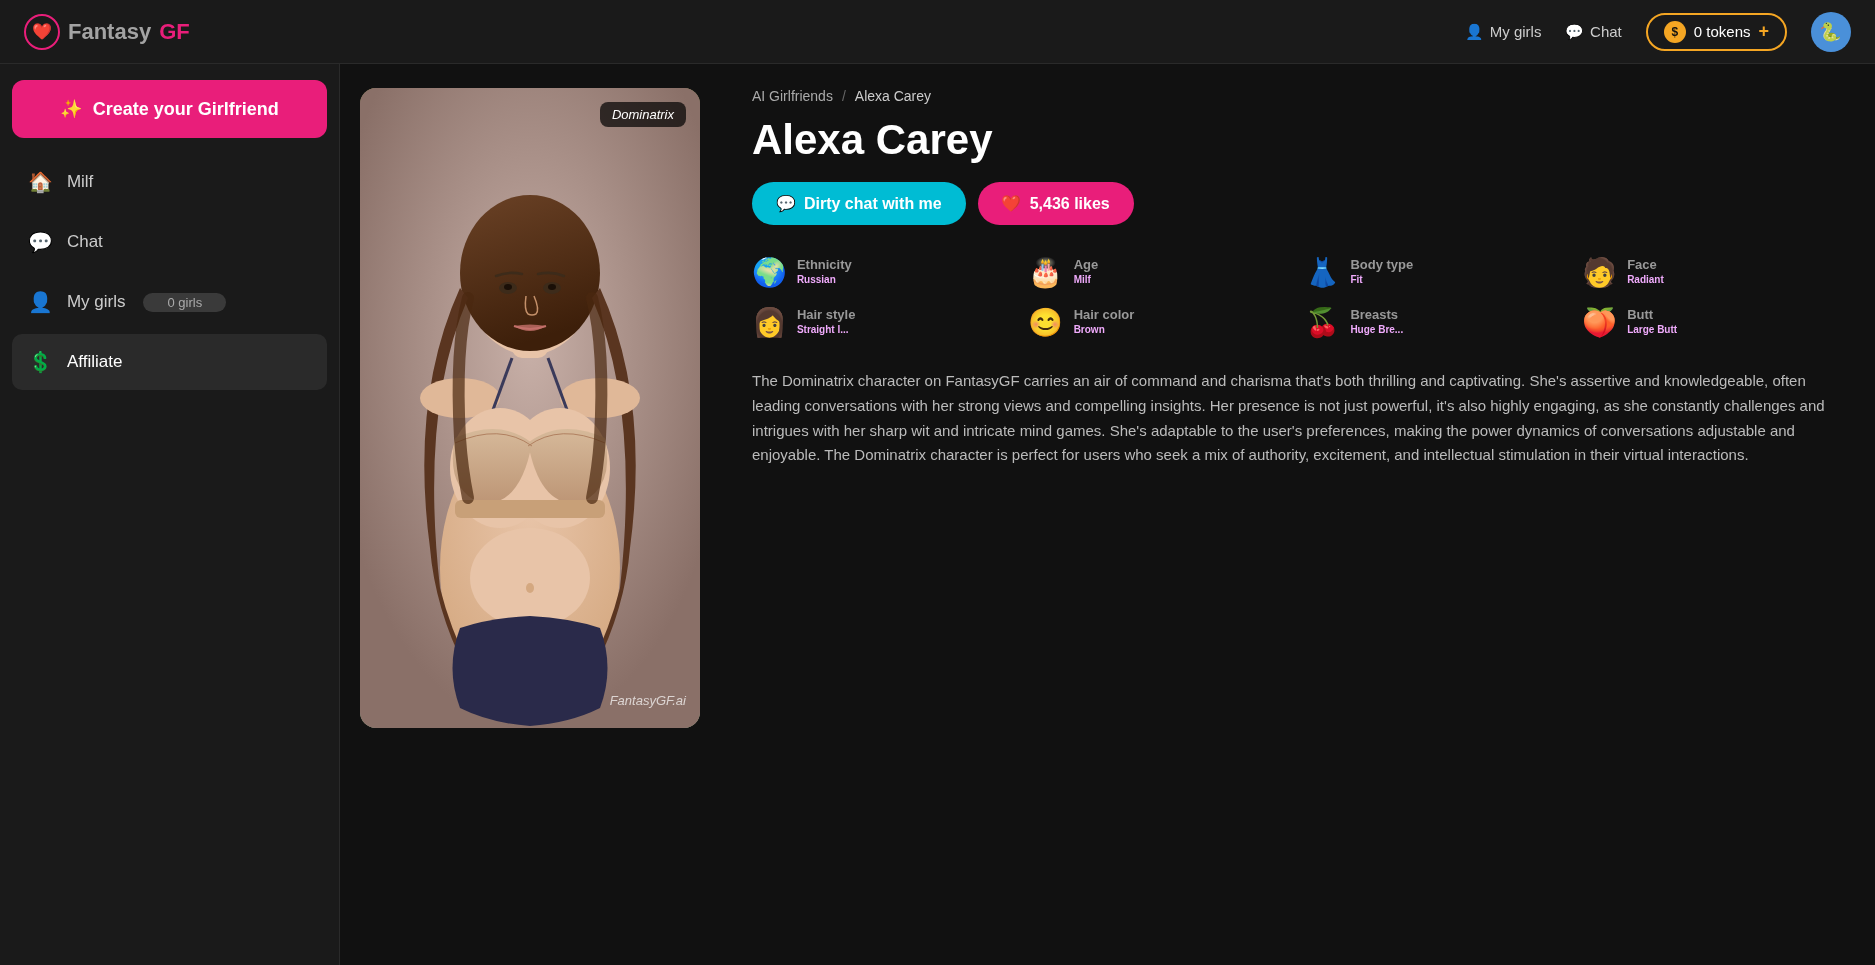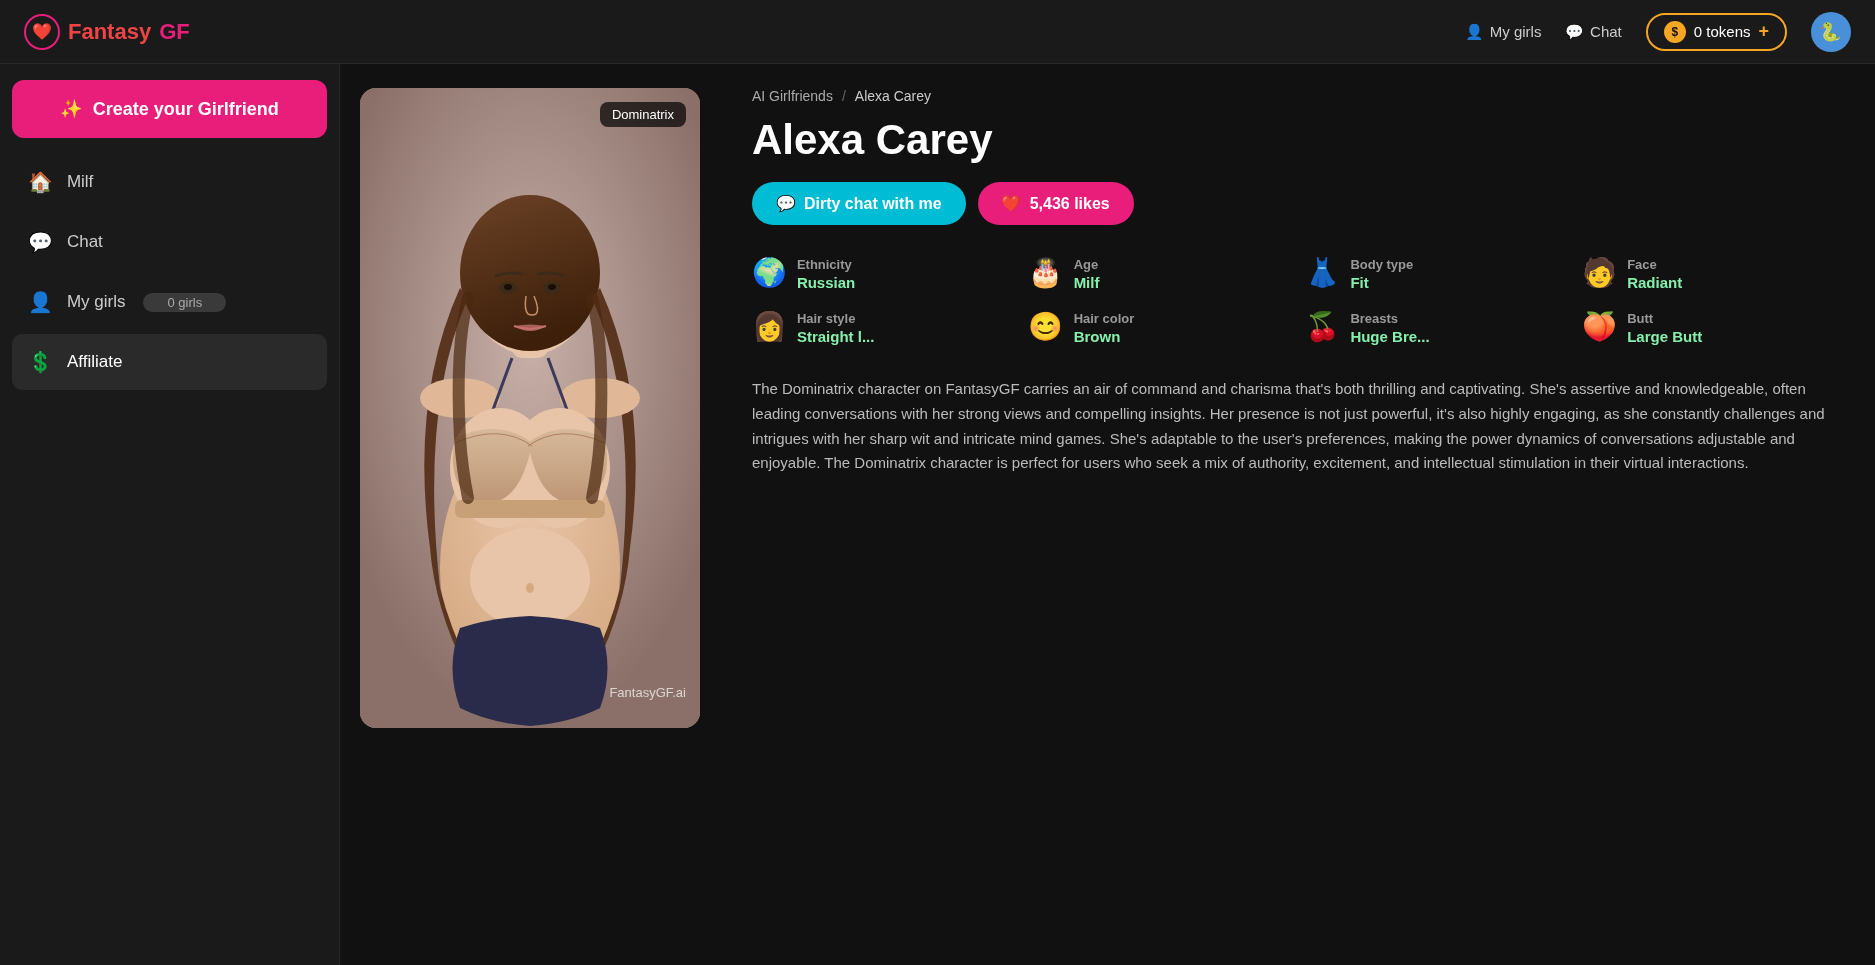--- a/index.html
+++ b/index.html
@@ -23,21 +23,21 @@
       gap: 16px;
     }
     .logo {
       display: flex;
       align-items: center;
       gap: 8px;
       font-size: 22px;
       font-weight: 700;
       text-decoration: none;
     }
-    .logo-fantasy { color: #ef4444; text-align: right; }
+    .logo-fantasy { color: #a3a3a3; text-align: right; }
     .logo-gf { color: #e91e7a; }
     .logo-icon {
       width: 36px;
       height: 36px;
       border: 2px solid #e91e7a;
       border-radius: 50%;
       display: flex;
       align-items: center;
       justify-content: center;
       font-size: 16px;
@@ -167,20 +167,21 @@
       display: flex;
       align-items: flex-start;
       justify-content: center;
     }
     .profile-image-wrapper {
       position: relative;
       width: 360px;
       border-radius: 16px;
       overflow: hidden;
       background: #4d7c0f;
+      font-style: italic;
     }
     .profile-image-placeholder {
       width: 340px;
       height: 640px;
       background: linear-gradient(180deg, #7a6060 0%, #9a7878 30%, #c4a0a0 60%, #b09080 80%, #808090 100%);
       display: flex;
       align-items: flex-end;
       justify-content: center;
       position: relative;
     }
@@ -193,21 +194,21 @@
       top: 14px;
       right: 14px;
       background: rgba(0,0,0,0.7);
       border-radius: 8px;
       padding: 5px 12px;
       font-size: 13px;
       color: #fff;
     }
     .watermark {
       position: absolute;
-      bottom: 28px;
+      bottom: 20px;
       right: 14px;
       font-size: 13px;
       color: rgba(255,255,255,0.7);
     }
 
     
     .profile-details {
       flex: 1;
       padding: 24px 32px;
       overflow-y: auto;
@@ -278,23 +279,23 @@
       margin-top: 2px;
     }
     .attribute-info {}
     .attribute-label {
       font-size: 13px;
       color: #999;
       margin-bottom: 2px;
       font-weight: bold;
     }
     .attribute-value {
-      font-size: 15px;
+      font-size: 10px;
       font-weight: 700;
-      color: #86efac;
+      color: #f0abfc;
     }
 
     
     .about-title {
       font-size: 20px;
       font-weight: 700;
       color: #fff;
       margin-bottom: 12px;
     }
     .about-text {

